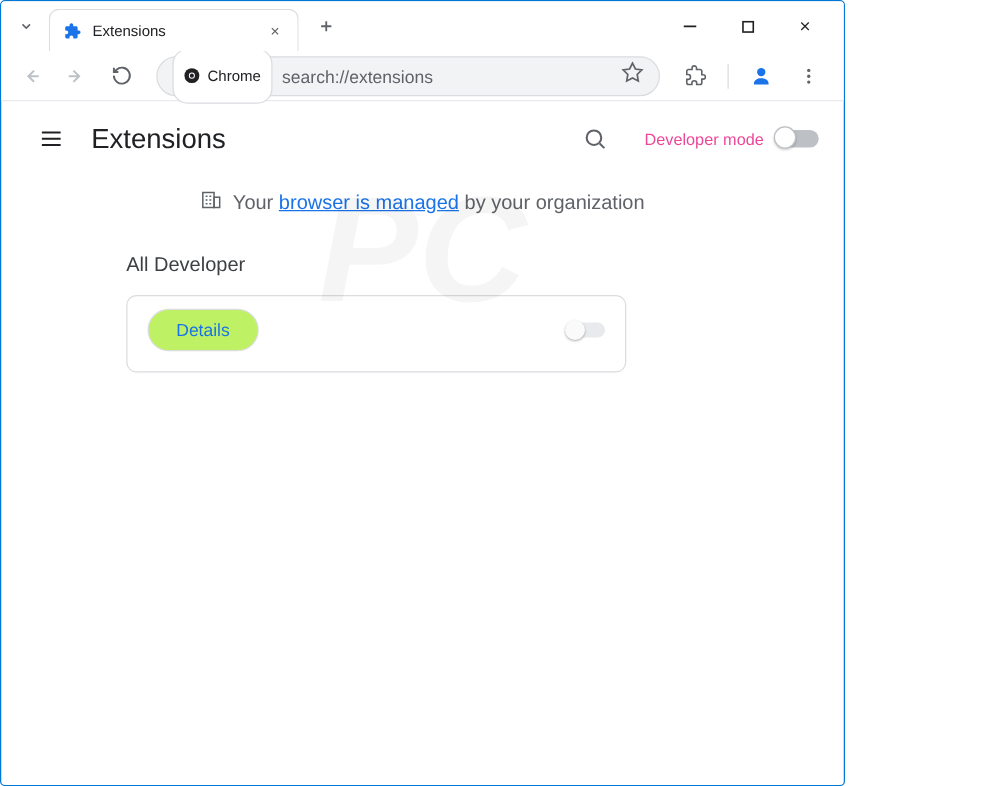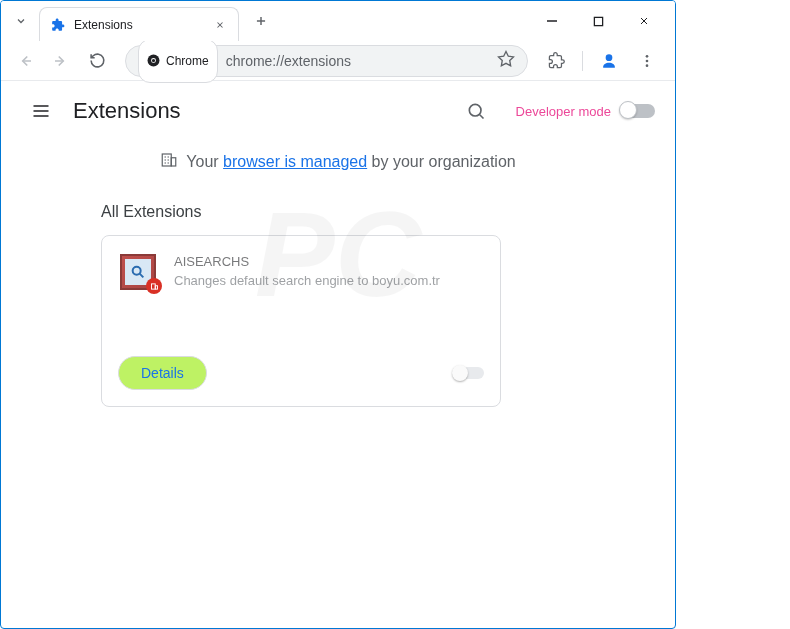--- a/index.html
+++ b/index.html
@@ -131,21 +131,21 @@
     </div>
     <div class="address-bar">
       <div class="chrome-chip">
         <svg width="13" height="13" viewBox="0 0 24 24">
             <circle cx="12" cy="12" r="11" fill="#202124"></circle>
             <circle cx="12" cy="12" r="4.5" fill="#fff"></circle>
             <circle cx="12" cy="12" r="3" fill="#202124"></circle>
           </svg>
         <span>Chrome</span>
       </div>
-      <span class="url-text">chrome://extensions</span>
+      <span class="url-text">search://extensions</span>
       <div class="addr-right">
         <span>
           <svg width="18" height="18" viewBox="0 0 24 24" fill="none" stroke="#5f6368" stroke-width="1.8">
               <polygon points="12 2 15.09 8.26 22 9.27 17 14.14 18.18 21.02 12 17.77 5.82 21.02 7 14.14 2 9.27 8.91 8.26 12 2"></polygon>
             </svg>
         </span>
       </div>
     </div>
     <div class="toolbar-right">
       <div class="nav-btn">
@@ -214,45 +214,23 @@
           </svg>
       </span>
       <span>
         <span>Your</span>
         <a class="managed-link">browser is managed</a>
         <span>by your organization</span>
       </span>
     </div>
 
     <div class="content">
-      <div class="section-title">All Extensions</div>
+      <div class="section-title">All Developer</div>
 
       <div class="ext-card">
-        <div class="ext-body">
-          <div class="ext-icon-wrap">
-            <div class="ext-icon">
-                <div class="ext-icon-inner">
-              <svg width="16" height="16" viewBox="0 0 24 24" fill="none" stroke="#2b6cb0" stroke-width="3">
-                    <circle cx="10" cy="10" r="6"></circle>
-                    <line x1="20" y1="20" x2="14.5" y2="14.5"></line>
-                  </svg>
-            </div>
-              </div>
-            <div class="ext-badge">
-              <svg width="9" height="9" viewBox="0 0 24 24" fill="none" stroke="#fff" stroke-width="2.5">
-                  <rect x="4" y="5" width="10" height="14"></rect>
-                  <rect x="14" y="10" width="6" height="9"></rect>
-                </svg>
-            </div>
-          </div>
-          <div class="ext-info">
-            <div class="ext-name">AISEARCHS</div>
-            <div class="ext-desc">Changes default search engine to boyu.com.tr</div>
-          </div>
-        </div>
         <div class="ext-footer">
           <button class="details-btn">Details</button>
           <div class="ext-toggle">
             <div class="ext-toggle-knob"></div>
           </div>
         </div>
       </div>
     </div>
   </div>
 </div>

